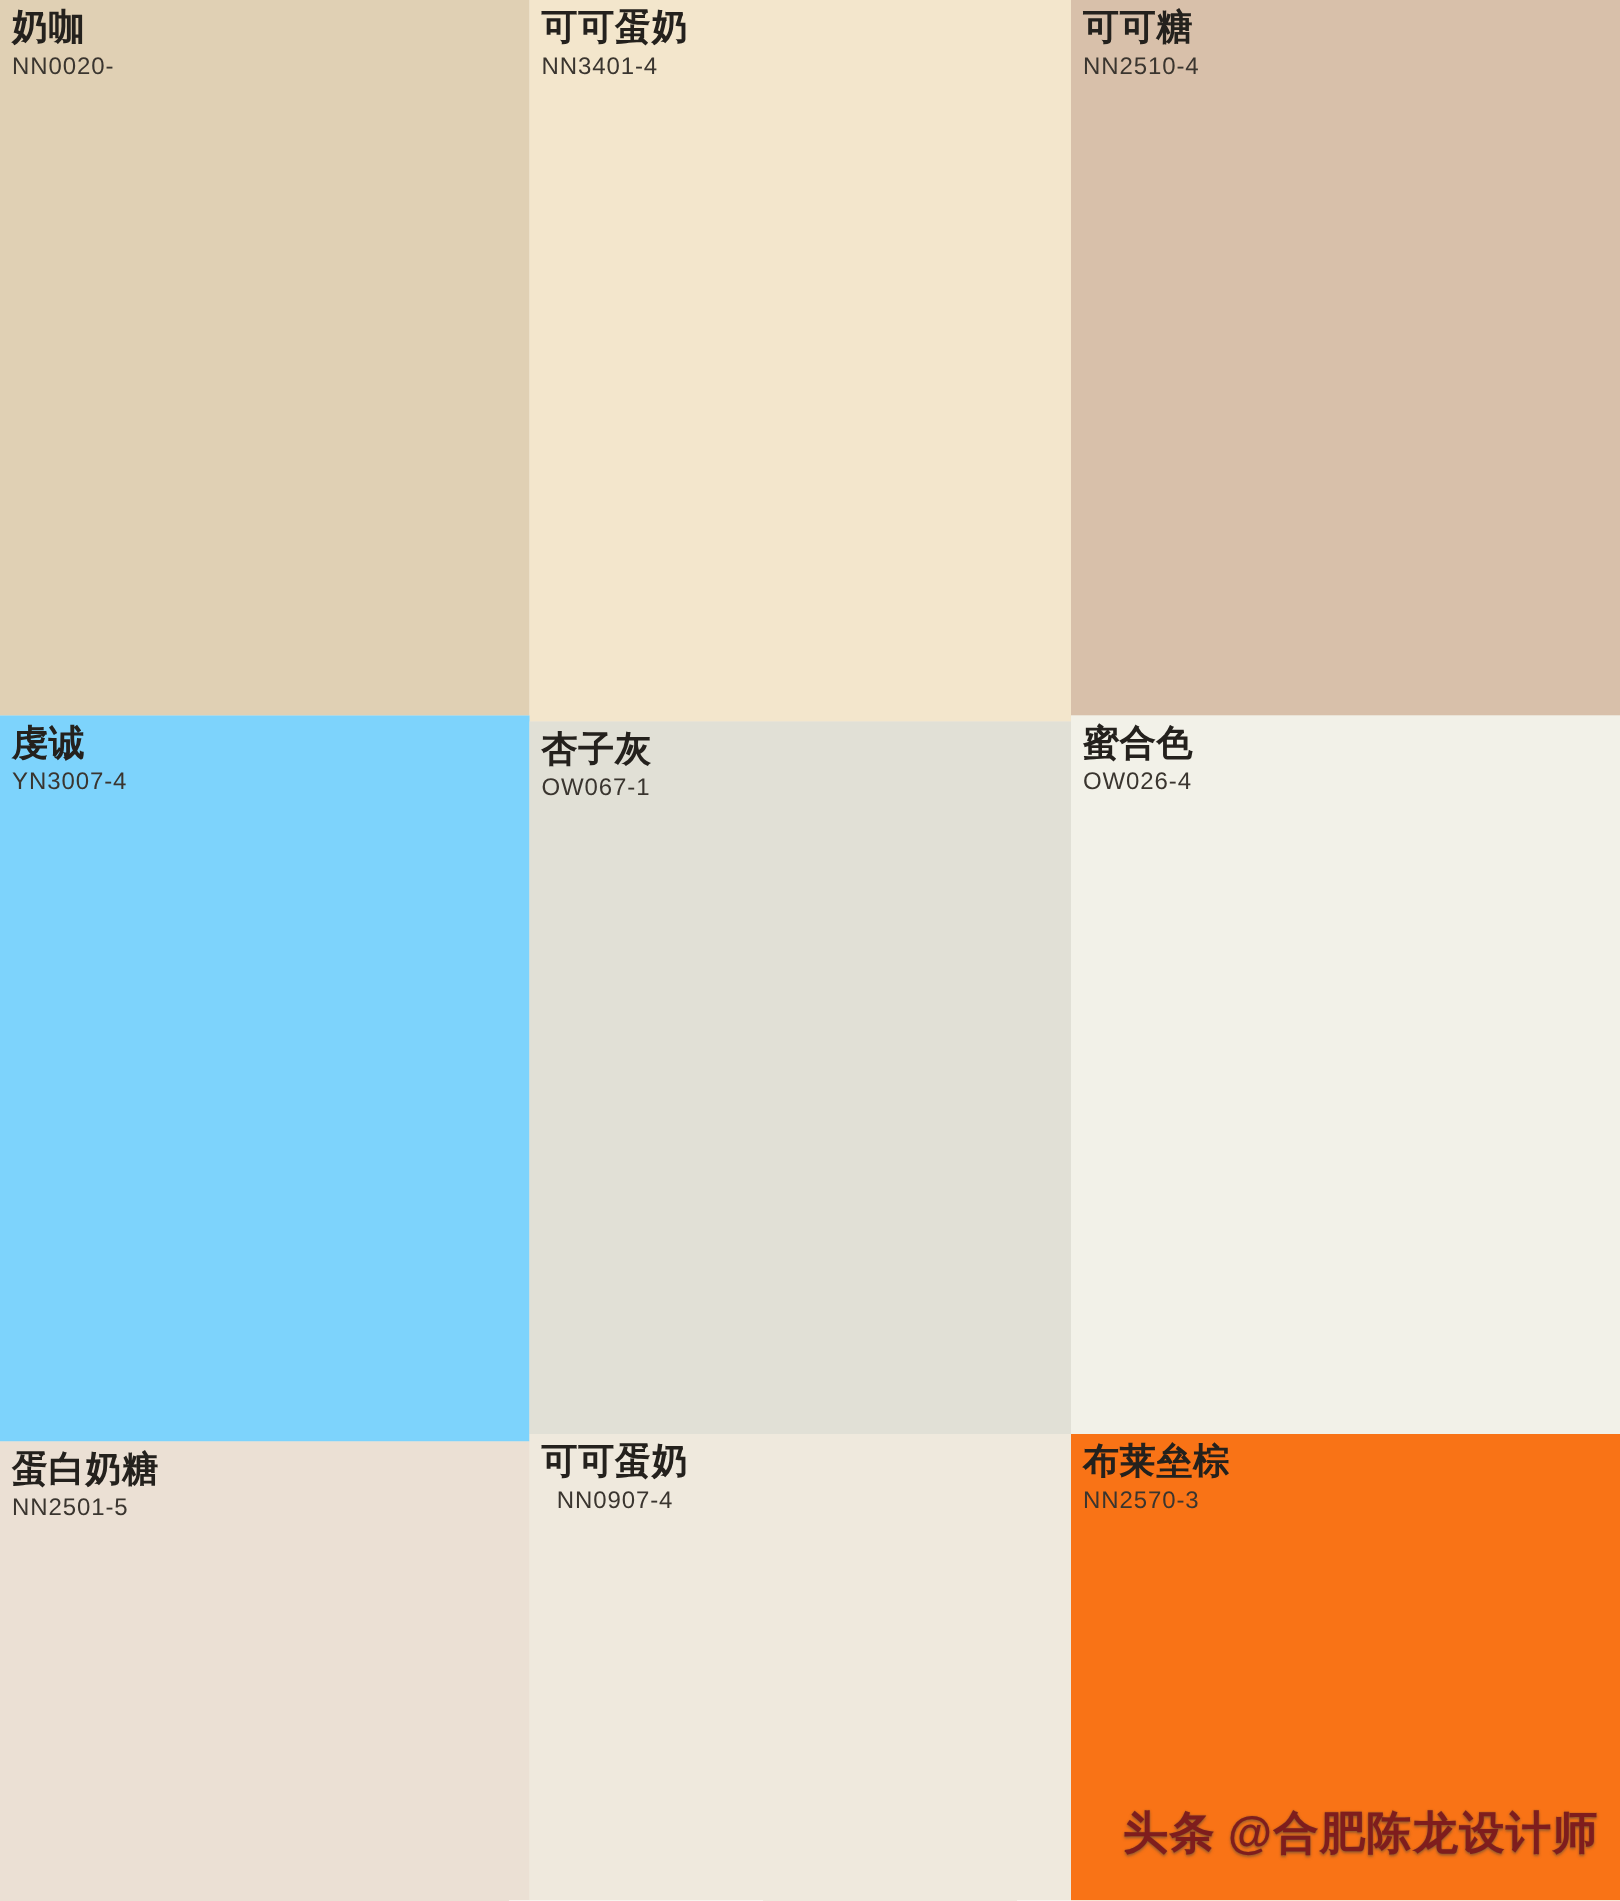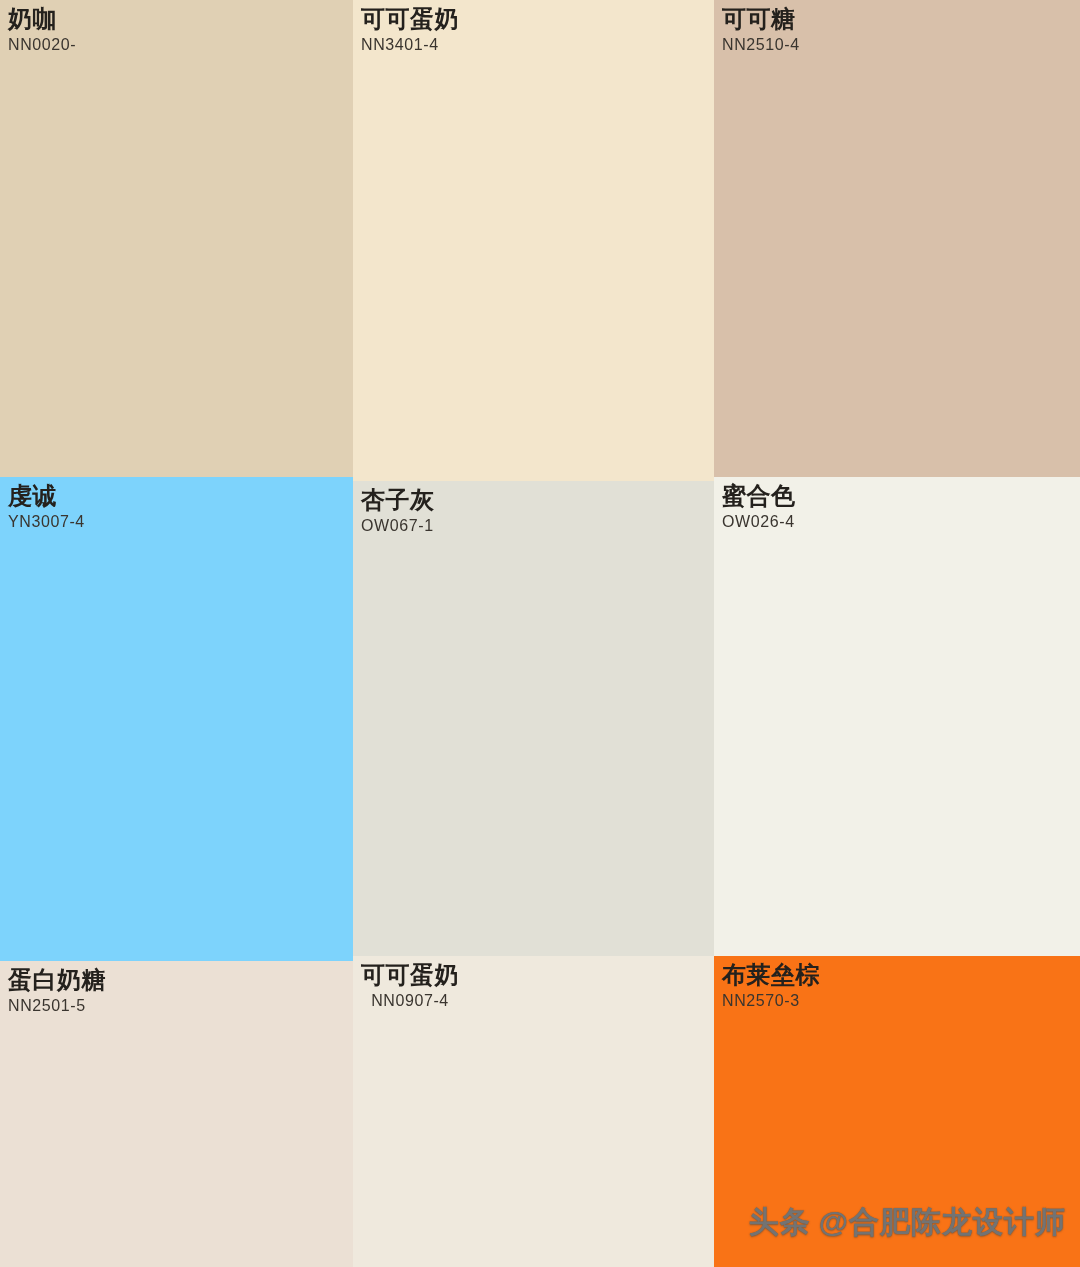--- a/index.html
+++ b/index.html
@@ -74,21 +74,21 @@
   .r3.col-2 { top: 956px; height: 311px; }
   .r3.col-3 { top: 956px; height: 311px; }
 
   
   #watermark {
     position: absolute;
     right: 14px;
     bottom: 24px;
     font-size: 30px;
     font-weight: 700;
-    color: #737373;
+    color: #7f1d1d;
     letter-spacing: 1px;
     text-shadow:
       0 1px 2px rgba(90, 75, 58, 0.55),
       0 0 1px rgba(90, 75, 58, 0.65);
     white-space: nowrap;
     pointer-events: none;
   }
   #watermark .wm-brand { margin-right: 8px; }
 </style>
 </head>

